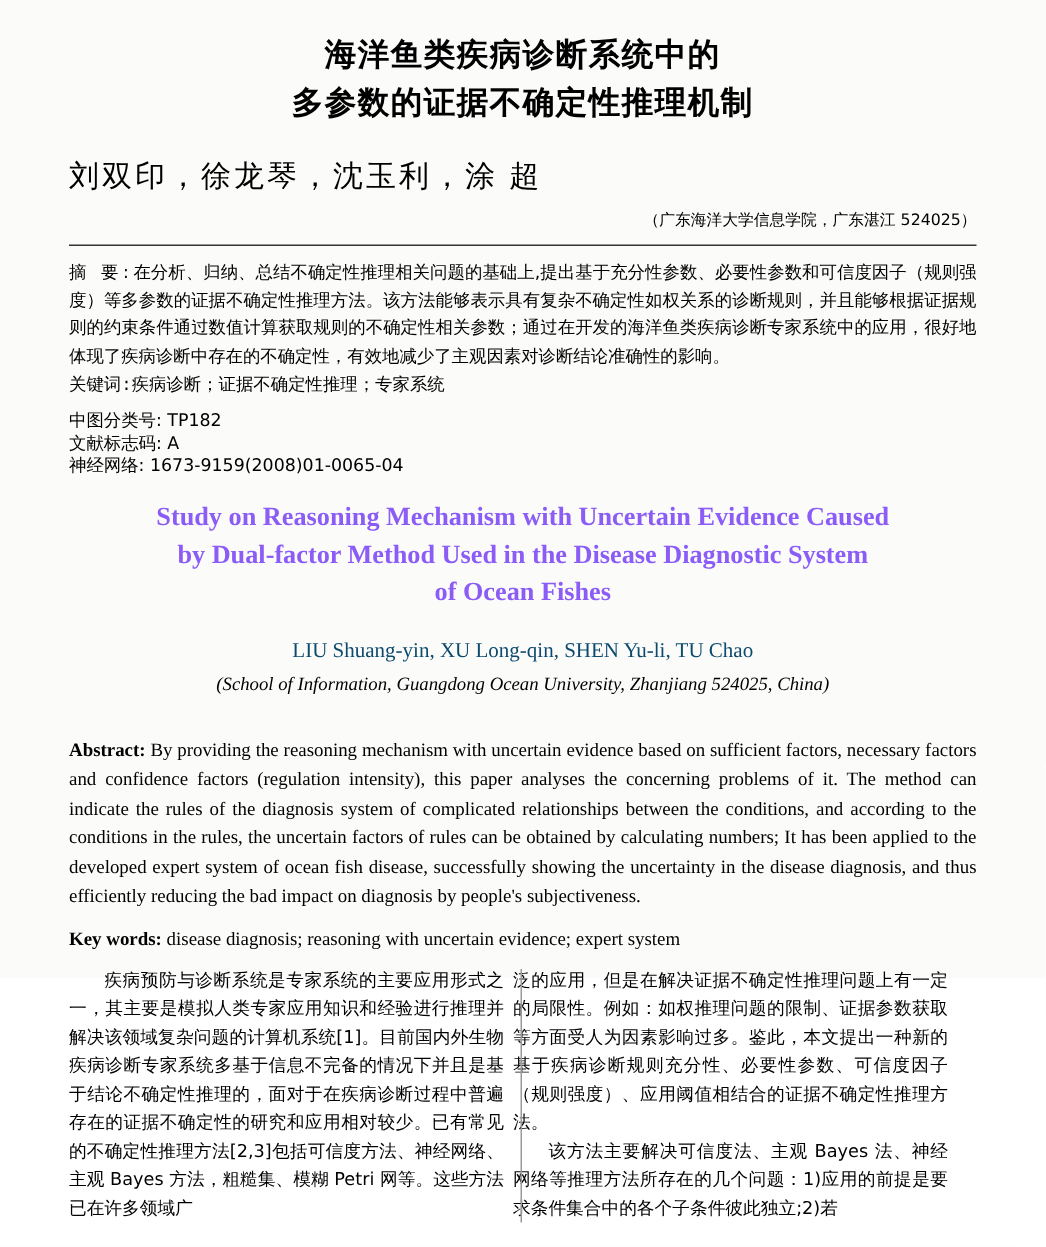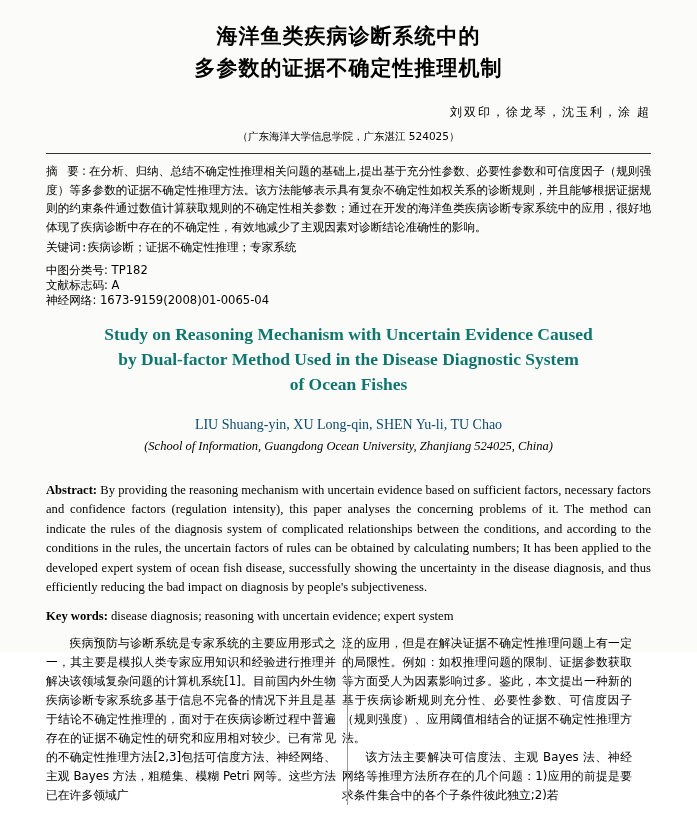--- a/index.html
+++ b/index.html
@@ -31,29 +31,29 @@
     font-weight: bold;
     font-size: 21px;
     line-height: 32px;
     letter-spacing: 1px;
     margin-top: 6px;
     color: #000;
   }
   .cn-title div { white-space: nowrap; }
 
   .cn-authors {
-    text-align: right;
-    font-family: Liberation Serif, serif;
-    font-size: 12px;
+    text-align: left;
+    font-family: Liberation Sans, sans-serif;
+    font-size: 20px;
     letter-spacing: 2px;
     margin-top: 20px;
     color: #000;
   }
   .cn-affil {
-    text-align: center;
+    text-align: right;
     font-family: "DejaVu Sans", sans-serif;
     font-size: 10.5px;
     margin-top: 9px;
     color: #000;
   }
 
   .rule {
     border: none;
     border-top: 1px solid #333;
     margin: 9px 0 8px 0;
@@ -89,21 +89,21 @@
   .cn-meta .m3 { flex: 1; }
 
   
   .en-title {
     text-align: center;
     font-family: "Liberation Serif", serif;
     font-weight: bold;
     font-size: 17.5px;
     line-height: 25px;
     margin-top: 14px;
-    color: #0f766e;
+    color: #8b5cf6;
   }
   .en-authors {
     text-align: center;
     font-family: "Liberation Serif", serif;
     font-size: 14px;
     margin-top: 20px;
     color: #0c4a6e;
   }
   .en-affil {
     text-align: center;

